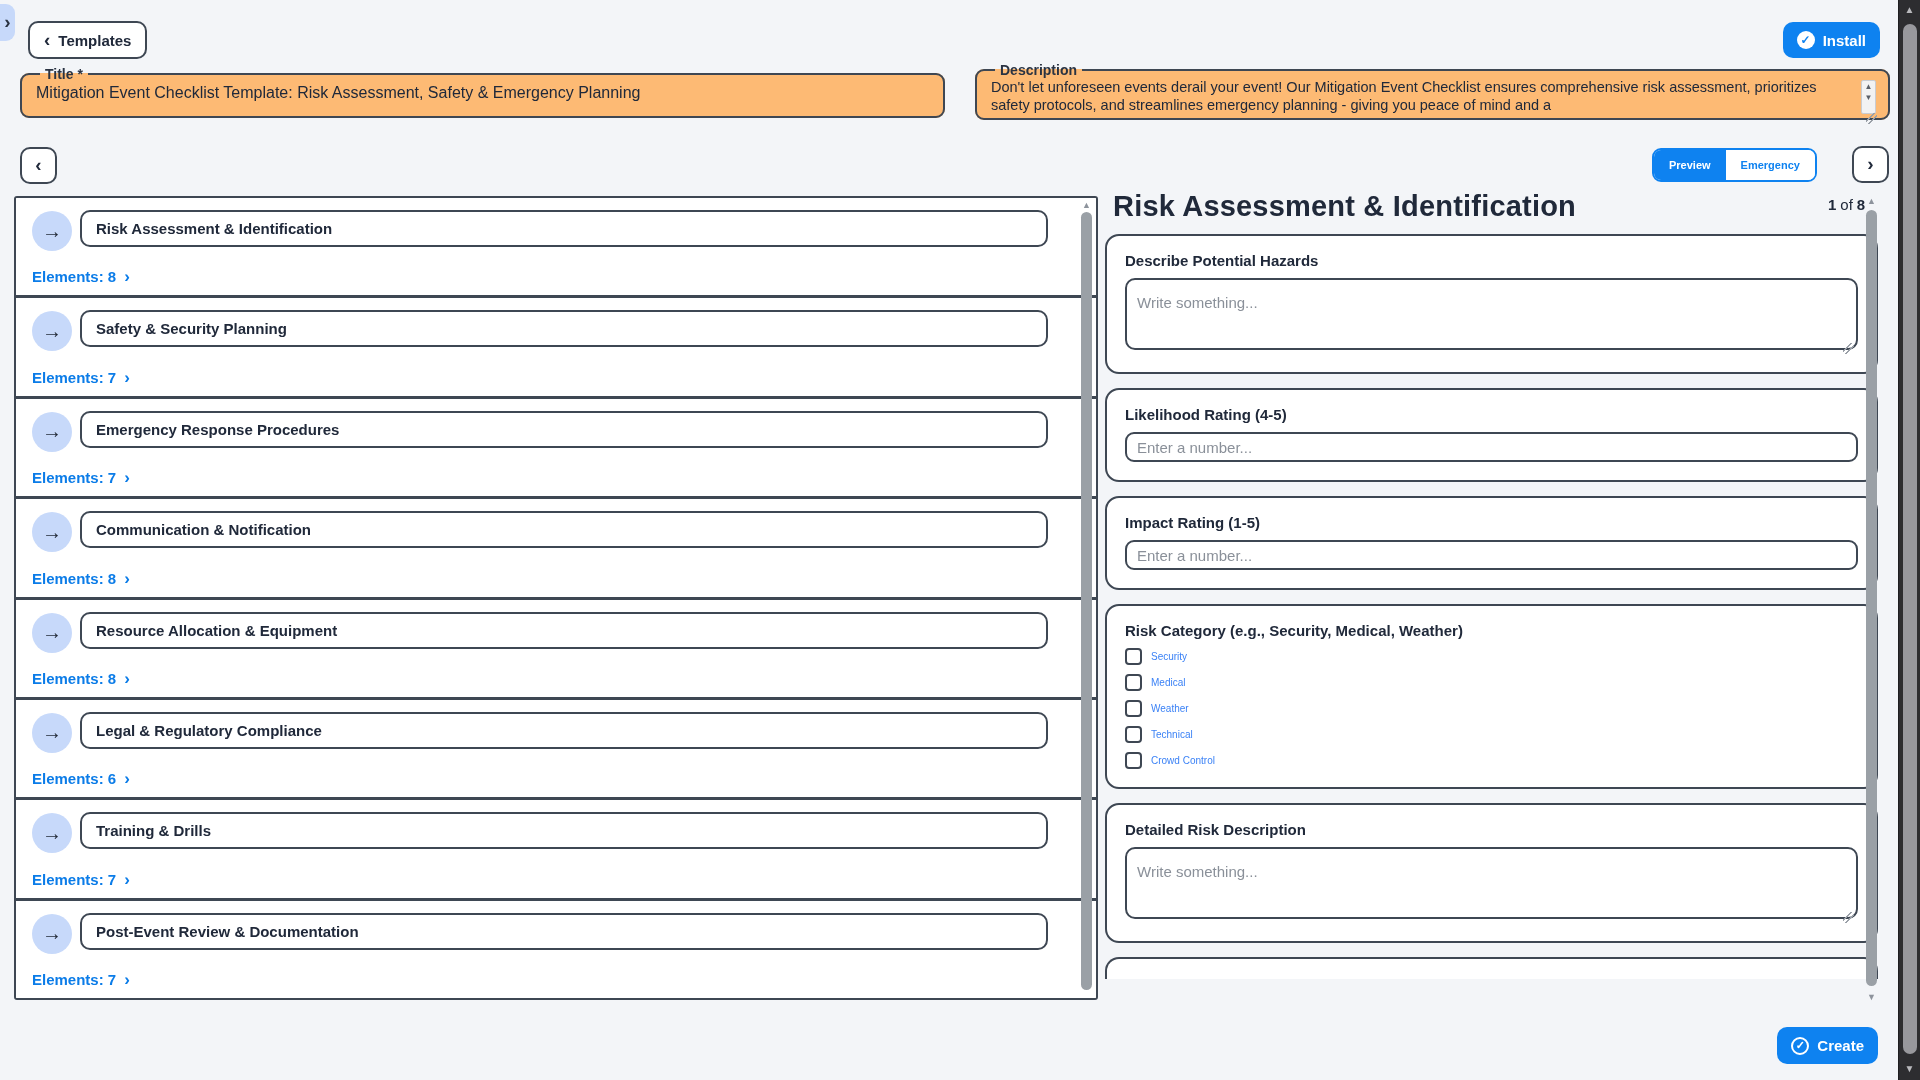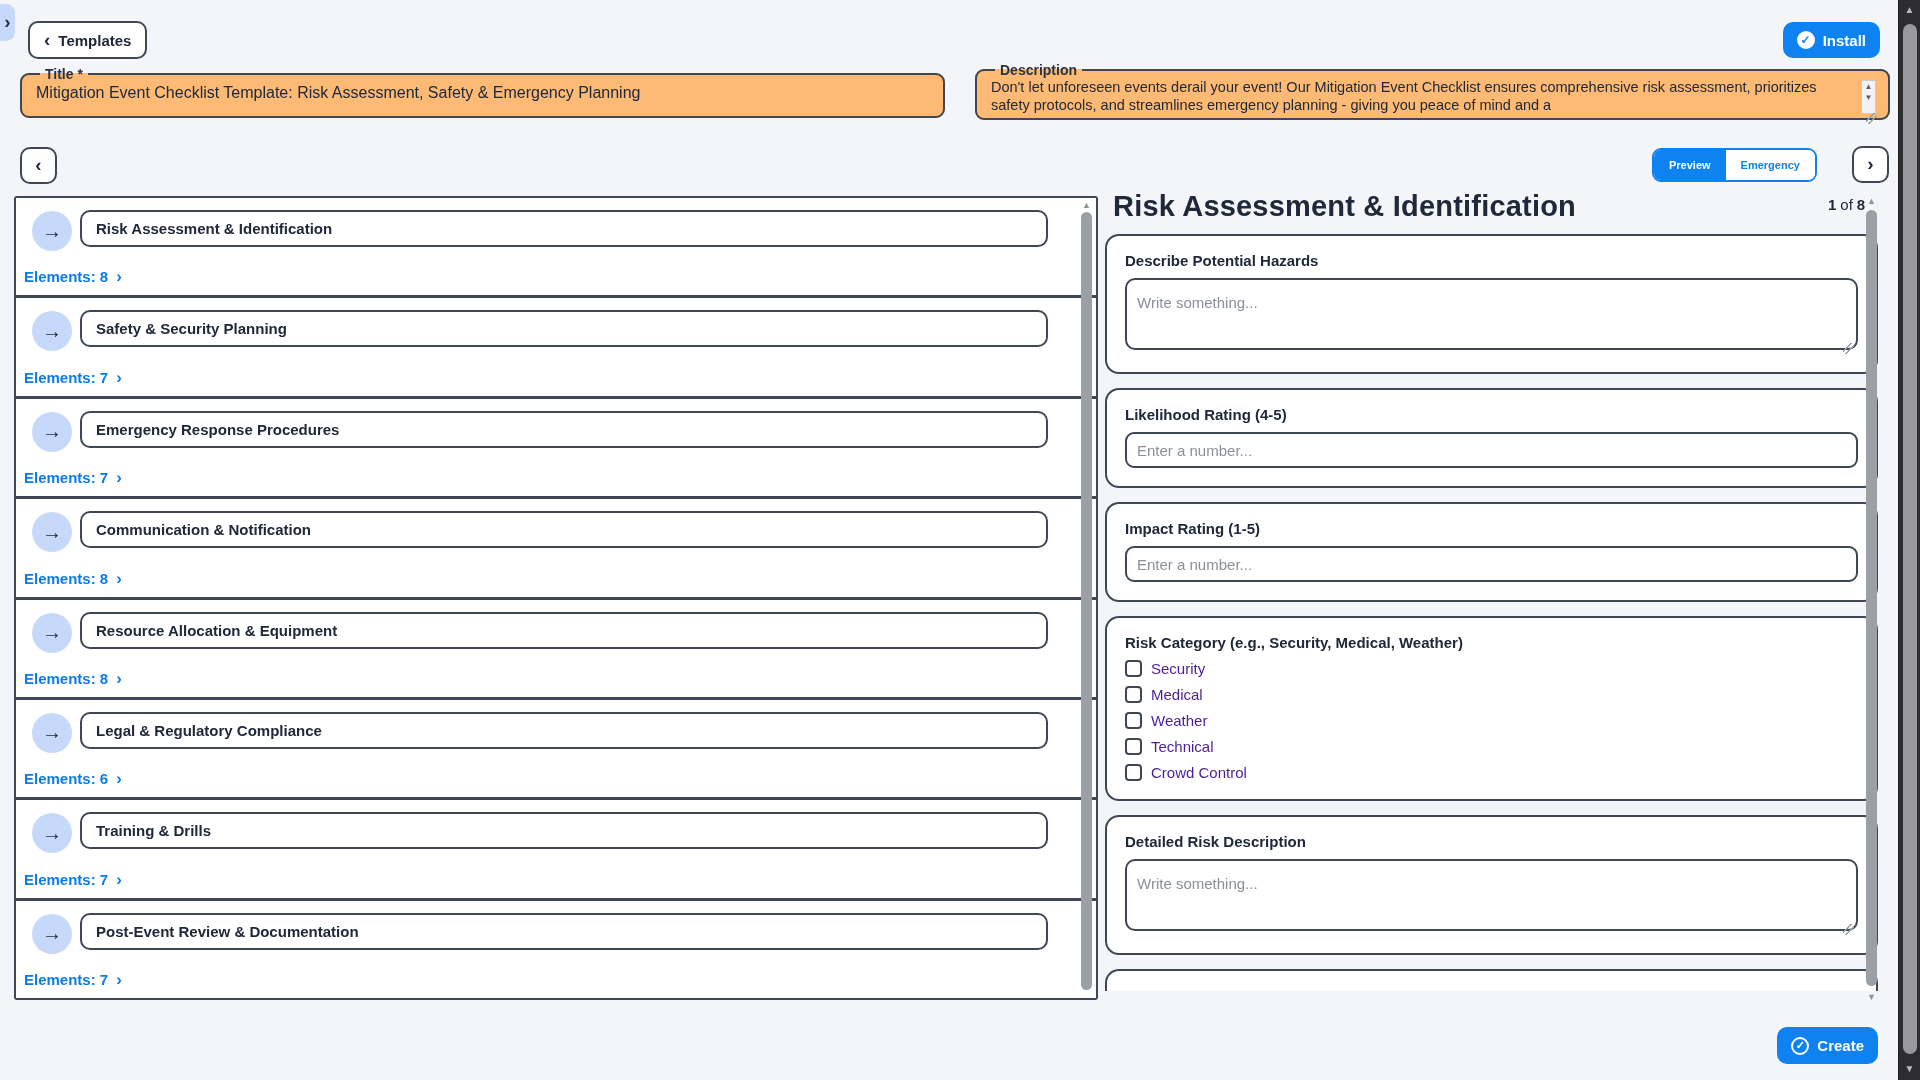--- a/index.html
+++ b/index.html
@@ -113,21 +113,21 @@
     background:#c7d9fa; border:none; cursor:pointer;
     display:flex; align-items:center; justify-content:center;
     font-size:20px; font-weight:bold; color:#1f2733;
   }
   .section-title{
     position:absolute; left:64px; top:12px; right:48px; height:37px;
     border:2px solid #3e4753; border-radius:10px; background:#fff;
     font-size:15px; font-weight:bold; color:#20293a; padding:0 14px; outline:none;
   }
   .elements-link{
-    position:absolute; left:8px; bottom:10px; display:flex; align-items:center; gap:8px;
+    position:absolute; left:16px; bottom:10px; display:flex; align-items:center; gap:8px;
     color:#0b7ce8; font-size:15px; font-weight:bold; cursor:pointer; text-decoration:none;
   }
   .elements-link .chev-sm{ font-size:17px; font-weight:bold; line-height:1; }
 
   
   .panel-scrollbar{ position:absolute; width:13px; }
   .panel-scrollbar .up, .panel-scrollbar .down{
     width:100%; text-align:center; font-size:9px; color:#8d939c; line-height:10px; cursor:pointer;
   }
   .panel-scrollbar .thumb{
@@ -147,30 +147,30 @@
     background:#fff; border:2px solid #3e4753; border-radius:14px;
     padding:16px 18px 18px 18px; margin-bottom:14px;
   }
   .card-label{ font-size:15px; font-weight:bold; color:#20293a; margin-bottom:9px; }
   .card textarea{
     width:100%; height:72px; border:2px solid #3e4753; border-radius:10px; resize:none;
     font-size:15px; color:#20293a; padding:14px 10px; outline:none; overflow:hidden;
   }
   .card textarea::placeholder, .card input::placeholder{ color:#8a9099; }
   .card input[type="text"]{
-    width:100%; height:36px; border:2px solid #3e4753; border-radius:9px;
+    width:100%; height:30px; border:2px solid #3e4753; border-radius:9px;
     font-size:15px; color:#20293a; padding:0 10px; outline:none;
   }
   .ta-corner{ position:relative; }
   .ta-corner .resize-grip{ right:4px; bottom:0px; }
   .cb-row{ display:flex; align-items:center; gap:9px; margin-top:9px; cursor:pointer; }
   .cb-box{
     width:17px; height:17px; border:2px solid #3e4753; border-radius:4px; background:#fff; flex:0 0 auto;
   }
-  .cb-label{ font-size:15px; color:#4c1d95; }
+  .cb-label{ font-size:10px; color:#3b82f6; }
   .card-partial{
     height:22px; background:#fff; border:2px solid #3e4753; border-bottom:none;
     border-radius:14px 14px 0 0; margin-bottom:0;
   }
   .right-scroll{ right:0px; top:6px; bottom:4px; }
   .right-scroll .thumb{ top:14px; bottom:16px; }
 
   
   .create-btn{ position:absolute; right:42px; bottom:16px; height:37px; border-radius:10px; }
 

